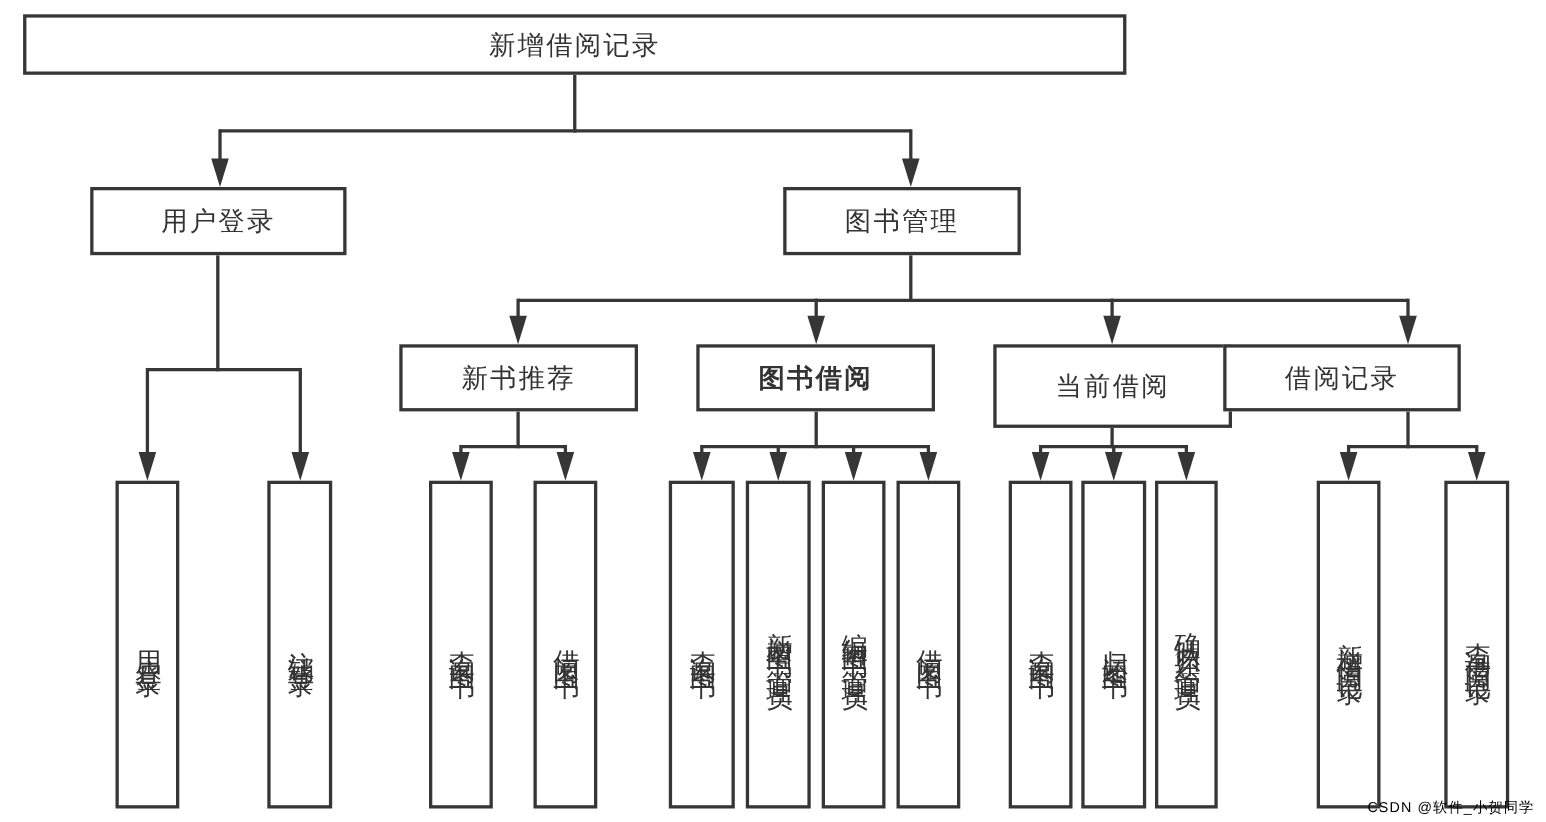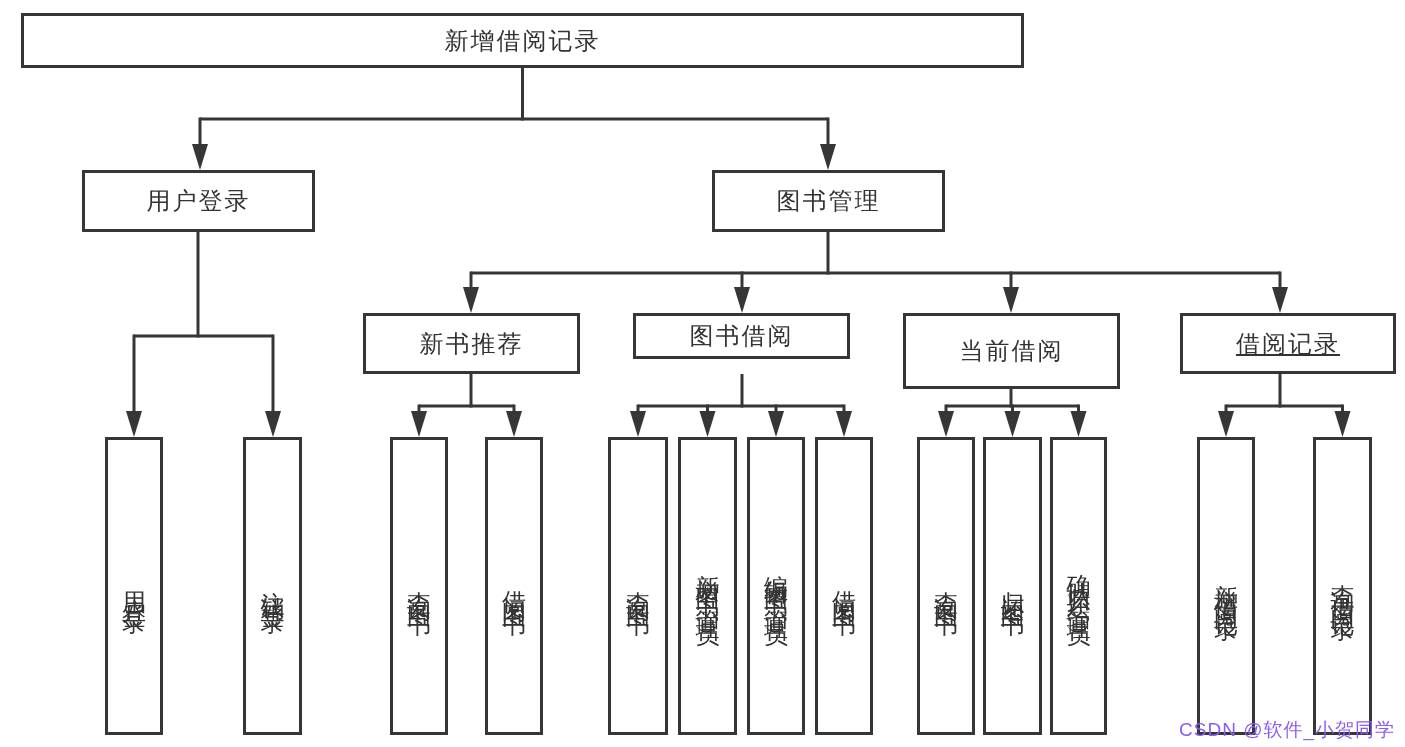--- a/index.html
+++ b/index.html
@@ -30,23 +30,23 @@
     writing-mode:vertical-rl;
     text-orientation:mixed;
     font-size:24px;
     letter-spacing:7px;
     line-height:1;
   }
   .watermark{
     position:absolute;
     right:10px;
     bottom:4px;
-    font-size:19px;
+    font-size:13px;
     letter-spacing:1px;
-    color:#8b5cf6;
+    color:#000000;
     white-space:nowrap;
   }
 </style>
 </head>
 <body>
 
 <div class="stage">
 
   <svg class="wires" width="1405" height="747" viewBox="0 0 1405 747" stroke="#363636" stroke-width="3" fill="#363636">
 
@@ -106,26 +106,26 @@
     <line x1="1226" y1="406" x2="1342.5" y2="406"></line>
     <line x1="1226" y1="404.5" x2="1226" y2="414"></line>
     <line x1="1342.5" y1="404.5" x2="1342.5" y2="414"></line>
     <polygon points="1218,411 1234,411 1226,437" stroke="none"></polygon>
     <polygon points="1334.5,411 1350.5,411 1342.5,437" stroke="none"></polygon>
   </svg>
 
   <div class="box h-box" style="left:21px;top:13px;width:1003px;height:55px;">新增借阅记录</div>
 
   <div class="box h-box" style="left:82px;top:170px;width:233px;height:62px;">用户登录</div>
-  <div class="box h-box" style="left:712px;top:170px;width:233px;height:62px;">图书管理</div>
+  <div class="box h-box" style="left:712px;top:170px;width:216px;height:62px;">图书管理</div>
 
   <div class="box h-box" style="left:363px;top:313px;width:217px;height:61px;text-align:center;">新书推荐</div>
-  <div class="box h-box" style="left:633px;top:313px;width:217px;height:46px;">图书借阅</div>
+  <div class="box h-box" style="left:633px;top:313px;width:217px;height:61px;font-weight:bold;">图书借阅</div>
   <div class="box h-box" style="left:903px;top:313px;width:217px;height:76px;">当前借阅</div>
-  <div class="box h-box" style="left:1180px;top:313px;width:216px;height:61px;text-decoration:underline;">借阅记录</div>
+  <div class="box h-box" style="left:1112px;top:313px;width:216px;height:61px;">借阅记录</div>
 
   <div class="box v-box" style="left:105px;top:437px;width:58px;height:298px;">用户登录</div>
   <div class="box v-box" style="left:243px;top:437px;width:59px;height:298px;">注销登录</div>
 
   <div class="box v-box" style="left:390px;top:437px;width:58px;height:298px;">查询图书</div>
   <div class="box v-box" style="left:485px;top:437px;width:58px;height:298px;">借阅图书</div>
 
   <div class="box v-box" style="left:608px;top:437px;width:60px;height:298px;">查询图书</div>
   <div class="box v-box" style="left:678px;top:437px;width:59px;height:298px;">新增图书（管理员）</div>
   <div class="box v-box" style="left:747px;top:437px;width:58px;height:298px;">编辑图书（管理员）</div>

